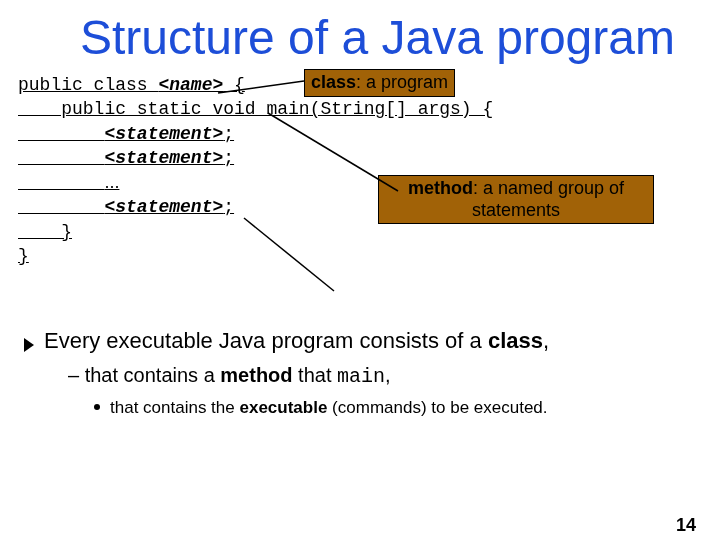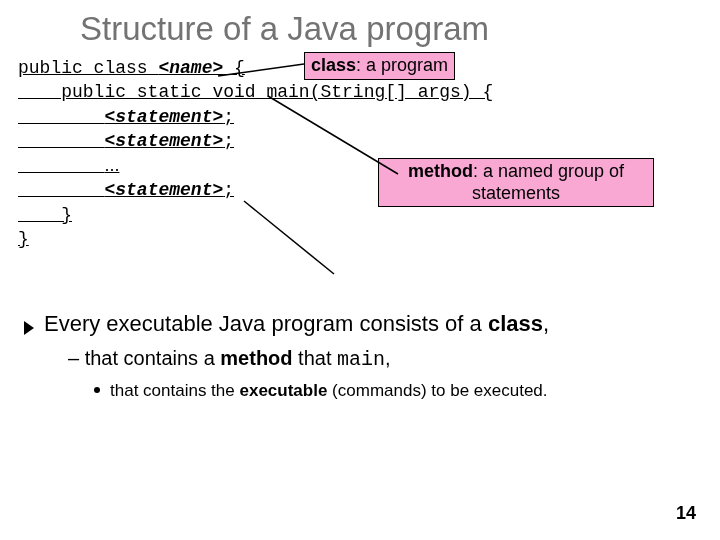--- a/index.html
+++ b/index.html
@@ -6,39 +6,39 @@
   body {
     margin: 0;
     width: 720px;
     height: 540px;
     background: #fff;
     font-family: Arial, Helvetica, sans-serif;
     position: relative;
     overflow: hidden;
   }
   .title {
-    font-size: 33px;
+    font-size: 48px;
     font-weight: 400;
     margin: 10px 0 8px 80px;
-    color: #737373;
+    color: #1d4ed8;
   }
   .code-area {
     position: relative;
     margin-left: 18px;
     font-family: "Courier New", Courier, monospace;
     font-size: 18px;
     line-height: 1.35;
   }
   .code-line { white-space: pre; text-decoration: underline; }
   .kw { font-family: "Courier New", Courier, monospace; }
   .ital { font-style: italic; font-weight: bold; font-family: "Courier New", Courier, monospace; }
   .dots { font-family: Arial, sans-serif; }
   .callout {
     position: absolute;
-    background: #f9a8d4;
+    background: #a16207;
     border: 1.5px solid #000;
     padding: 2px 6px;
     font-family: Arial, sans-serif;
     font-size: 18px;
     line-height: 1.2;
   }
   .callout .b { font-weight: bold; }
   .callout-class { left: 286px; top: -4px; }
   .callout-method { left: 360px; top: 102px; width: 276px; text-align: center; }
   .callout-statement { left: 256px; top: 218px; }
@@ -79,21 +79,21 @@
     background: #000;
     margin-right: 10px;
     vertical-align: middle;
     margin-bottom: 3px;
   }
   .mono { font-family: "Courier New", Courier, monospace; }
   .strong { font-weight: bold; }
   .pagenum {
     position: absolute;
     right: 24px;
-    bottom: 16px;
+    bottom: 4px;
     font-size: 18px;
     font-weight: bold;
     text-align: center;
   }
 </style>
 </head>
 <body>
 
 <div class="title">Structure of a Java program</div>
 

